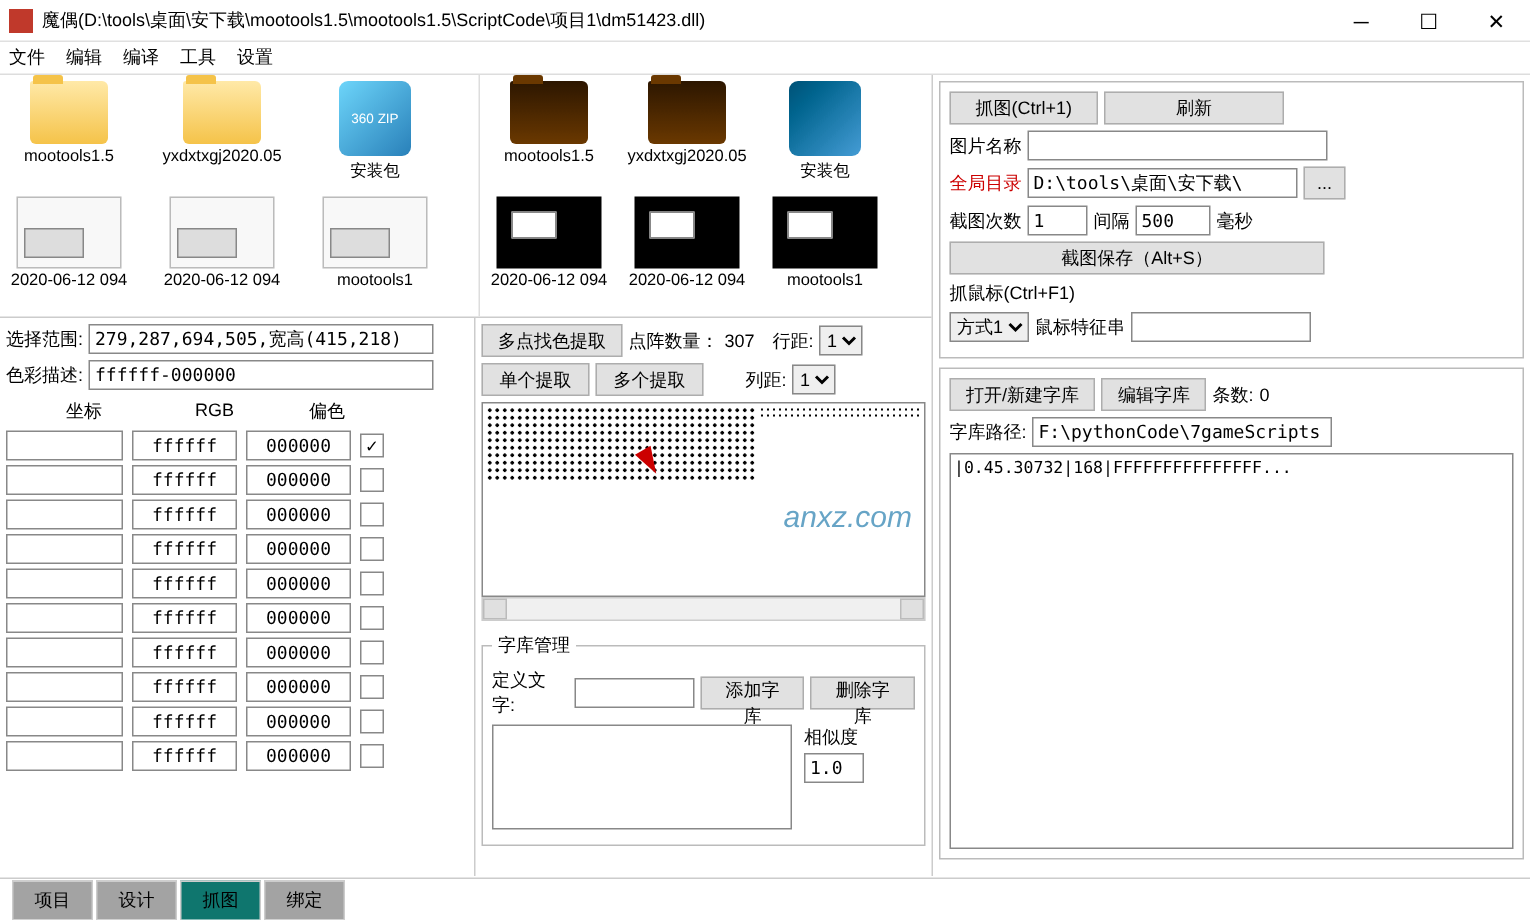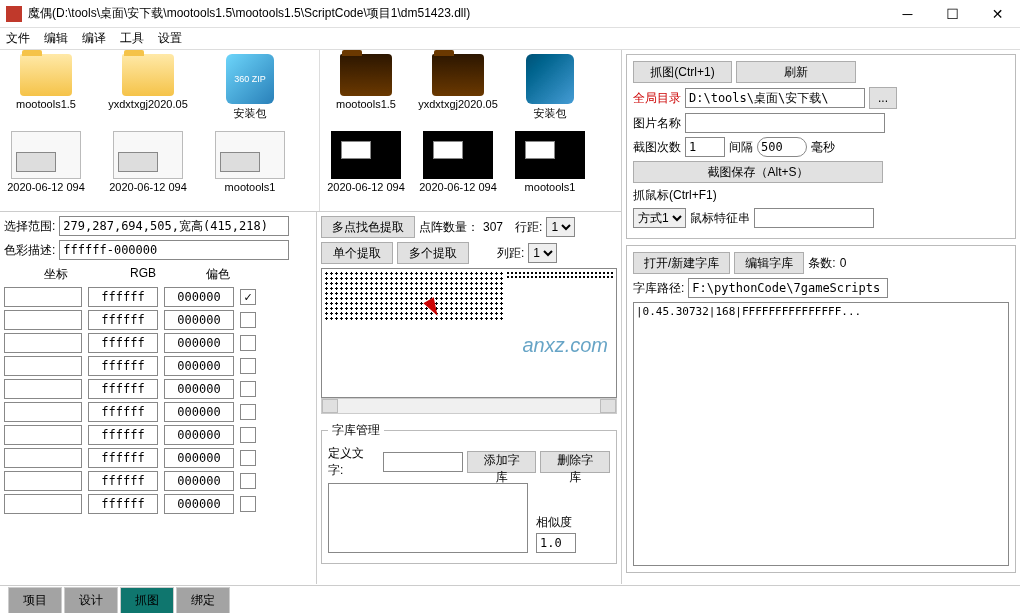--- a/index.html
+++ b/index.html
@@ -257,52 +257,52 @@
         </div>
 
         <fieldset>
           <legend>字库管理</legend>
           <div class="row">
             <span class="lbl">定义文字:</span>
             <input type="text" style="width: 80px;">
             <button class="btn">添加字库</button>
             <button class="btn">删除字库</button>
           </div>
-          <div class="row" style="align-items:flex-end">
+          <div class="row" style="align-items:flex-start">
             <textarea style="width: 200px; height: 70px;"></textarea>
             <div style="display:flex;flex-direction:column;gap:2px;margin-left:4px">
               <span class="lbl">相似度</span>
               <input type="text" style="width: 40px;" value="1.0">
             </div>
           </div>
         </fieldset>
       </div>
     </div>
   </div>
 
   <div class="right-col">
     <div class="right-box">
       <div class="row">
         <button class="btn" style="width:99px">抓图(Ctrl+1)</button>
         <button class="btn" style="width:120px">刷新</button>
       </div>
       <div class="row">
+        <span class="lbl">图片名称</span>
+        <input type="text" style="width: 200px;" value="">
+      </div>
+      <div class="row">
         <span class="lbl" style="color:#c00">全局目录</span>
         <input type="text" class="path-input" value="D:\tools\桌面\安下载\" style="">
         <button class="btn" style="width:28px;padding:0">...</button>
       </div>
       <div class="row">
-        <span class="lbl">图片名称</span>
-        <input type="text" style="width: 200px;" value="">
-      </div>
-      <div class="row">
         <span class="lbl">截图次数</span>
         <input type="text" style="width: 40px;" value="1">
         <span class="lbl">间隔</span>
-        <input type="text" style="width: 50px; border-radius: 10px;" value="500">
+        <input type="text" style="width: 50px;" value="500">
         <span class="lbl">毫秒</span>
       </div>
       <div class="row">
         <button class="btn" style="width:250px">截图保存（Alt+S）</button>
       </div>
       <div class="row">
         <span class="lbl">抓鼠标(Ctrl+F1)</span>
       </div>
       <div class="row">
         <select><option>方式1</option></select>

